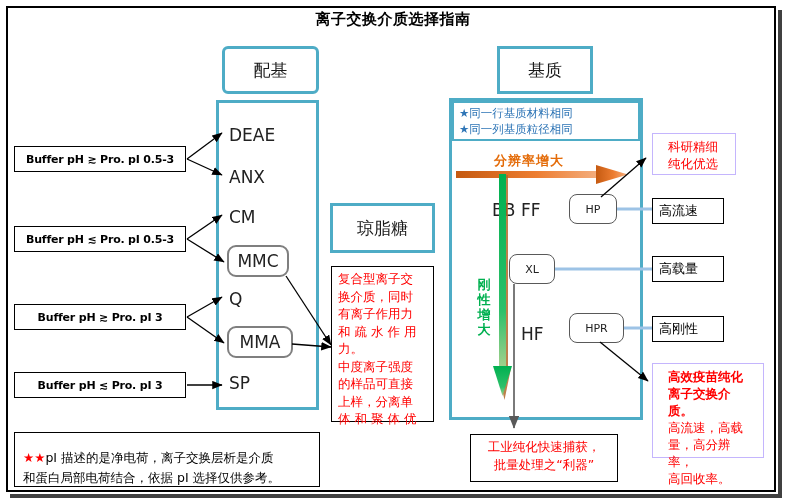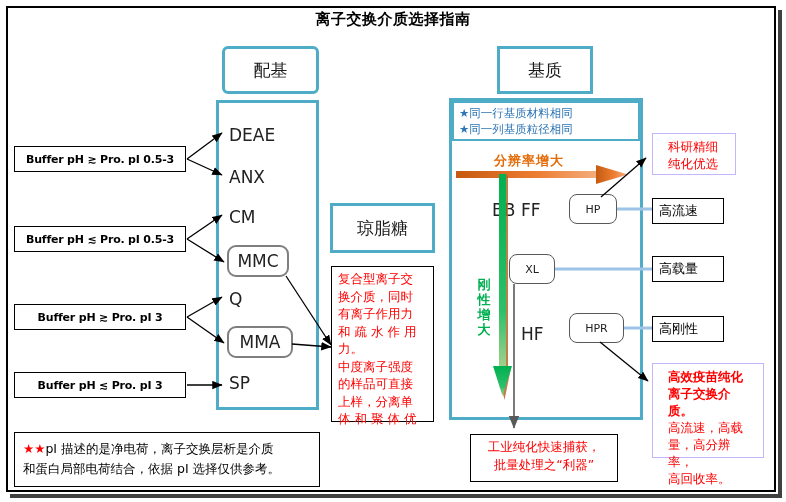--- a/index.html
+++ b/index.html
@@ -82,21 +82,21 @@
     display:flex;align-items:center;padding-left:6px;
     font-size:13px;color:#000;
   }
   .red-box{
     position:absolute;border:1px solid #c4b5fd;background:#fff;box-sizing:border-box;
     padding:4px 15px;color:#FF0000;font-size:12.5px;line-height:17px;
   }
   .bold-red{font-weight:bold;}
   .warn-box{
     position:absolute;border:1px solid #000;background:#fff;box-sizing:border-box;
-    padding:6px 8px;font-size:12.5px;line-height:20px;color:#000;
+    padding:15px 8px;font-size:12.5px;line-height:20px;color:#000;
   }
   .warn-box .stars{color:#FF0000;font-weight:bold;}
   .mid-red{
     position:absolute;border:1px solid #000;background:#fff;box-sizing:border-box;
     padding:3px 6px;color:#FF0000;font-size:12.5px;line-height:17.5px;
   }
   .cap-box{
     position:absolute;border:1px solid #000;background:#fff;box-sizing:border-box;
     padding:3px 6px;color:#FF0000;font-size:12.5px;line-height:18px;text-align:center;
   }

